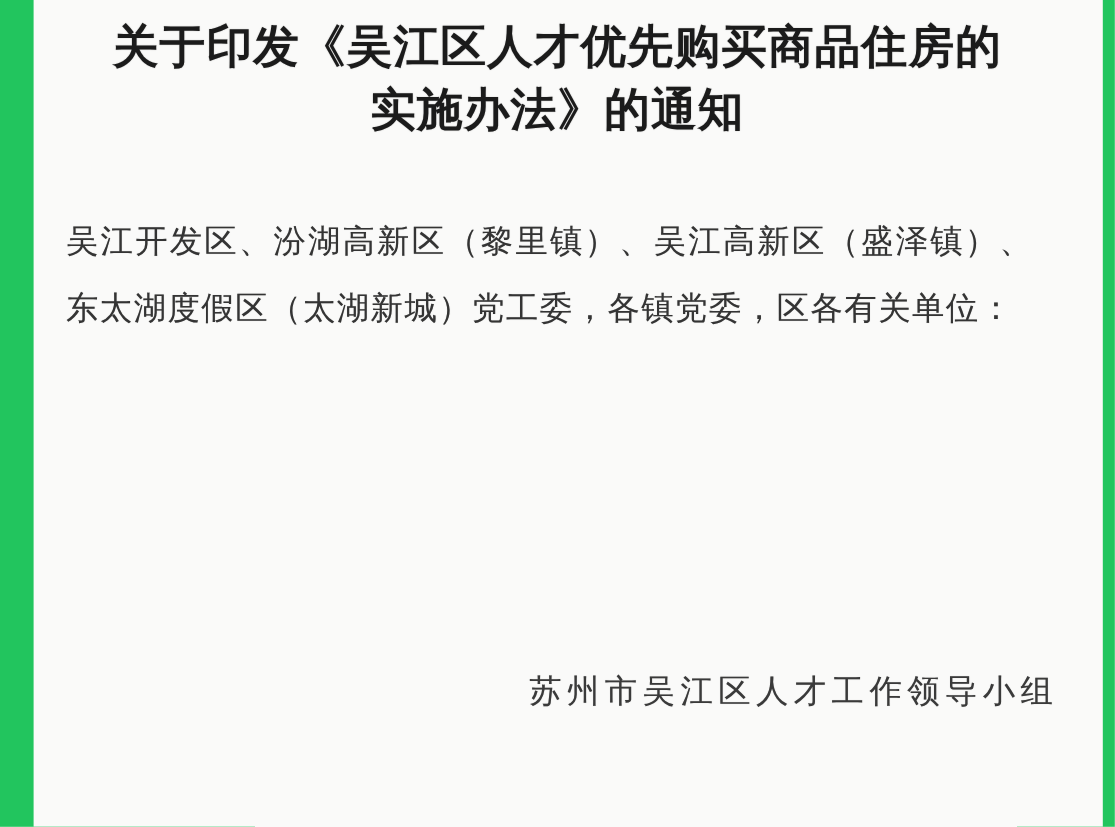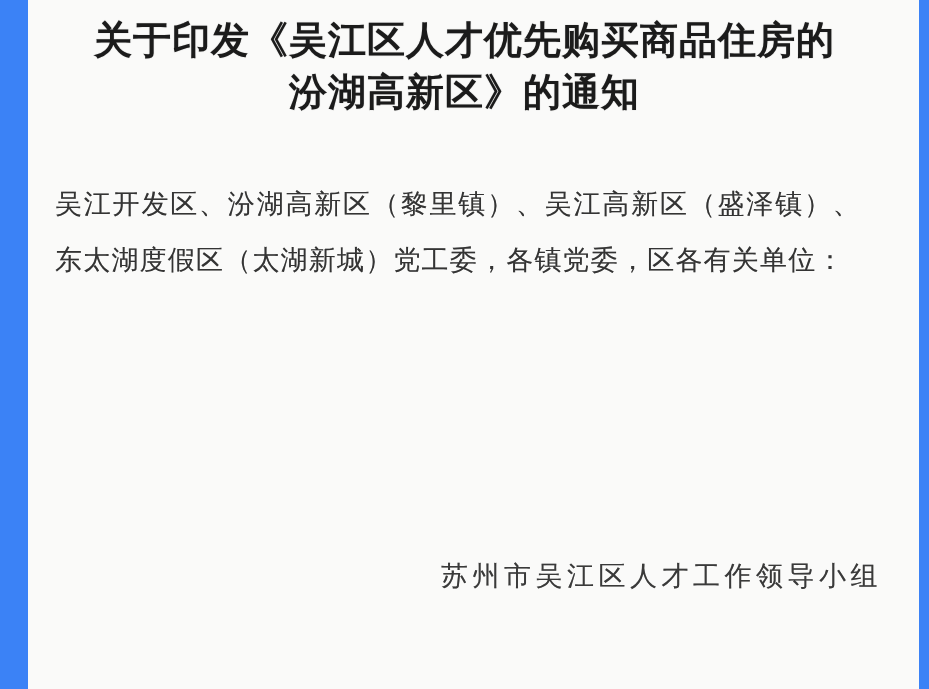--- a/index.html
+++ b/index.html
@@ -3,21 +3,21 @@
 <meta charset="utf-8">
 <style>
   html, body {
     margin: 0;
     padding: 0;
   }
   .page {
     position: relative;
     width: 929px;
     height: 689px;
-    background: #3b82f6;
+    background: #22c55e;
     overflow: hidden;
     font-family: "Liberation Serif", "DejaVu Serif", serif;
     color: #2d2d2d;
   }
   .scan-tint {
     position: absolute;
     left: 28px;
     right: 10px;
     top: 0;
     bottom: 0;
@@ -36,20 +36,21 @@
     font-weight: 700;
     color: #1b1b1b;
     letter-spacing: 1px;
     text-shadow: 0 0 1px rgba(20, 20, 20, 0.35);
   }
   .title-line {
     display: block;
   }
   .body-block {
     margin: 58px 68px 0 55px;
+    font-family: Liberation Mono, monospace;
   }
   .para {
     margin: 0;
     font-size: 27px;
     line-height: 56px;
     text-align: justify;
     text-justify: inter-ideograph;
     letter-spacing: 1.2px;
     color: #343434;
     text-shadow: 0 0 0.6px rgba(70, 70, 70, 0.45);
@@ -80,21 +81,21 @@
   }
 </style>
 </head>
 <body>
 
 <div class="page">
   <div class="scan-tint"></div>
   <div class="content">
     <h1 class="title">
       <span class="title-line">关于印发《吴江区人才优先购买商品住房的</span>
-      <span class="title-line">汾湖高新区》的通知</span>
+      <span class="title-line">实施办法》的通知</span>
     </h1>
     <div class="body-block">
       <p class="para">吴江开发区、汾湖高新区（黎里镇）、吴江高新区（盛泽镇）、东太湖度假区（太湖新城）党工委，各镇党委，区各有关单位：</p>
     </div>
     <div class="sign-block">
       <div class="signer">苏州市吴江区人才工作领导小组</div>
     </div>
   </div>
 </div>
 

